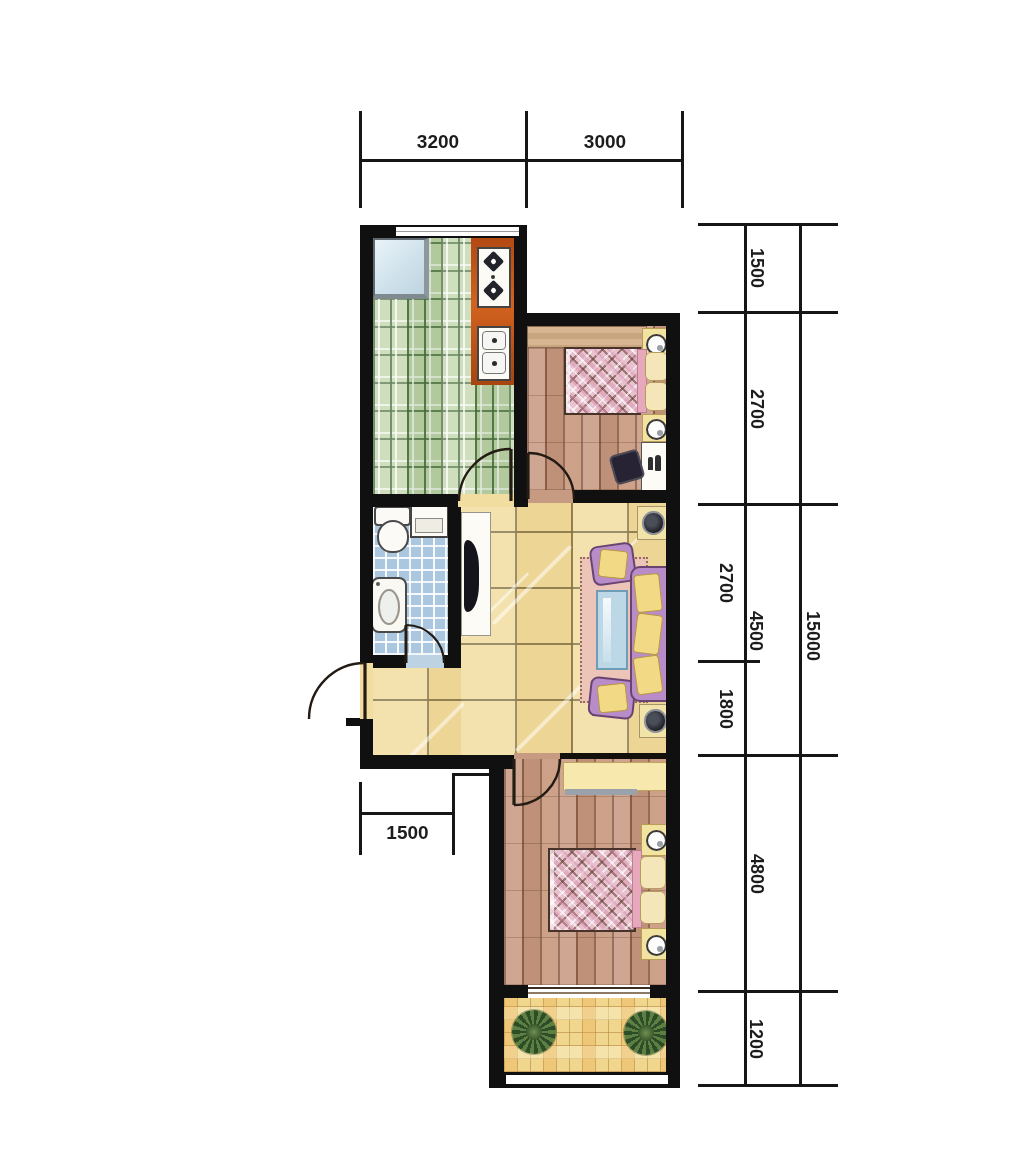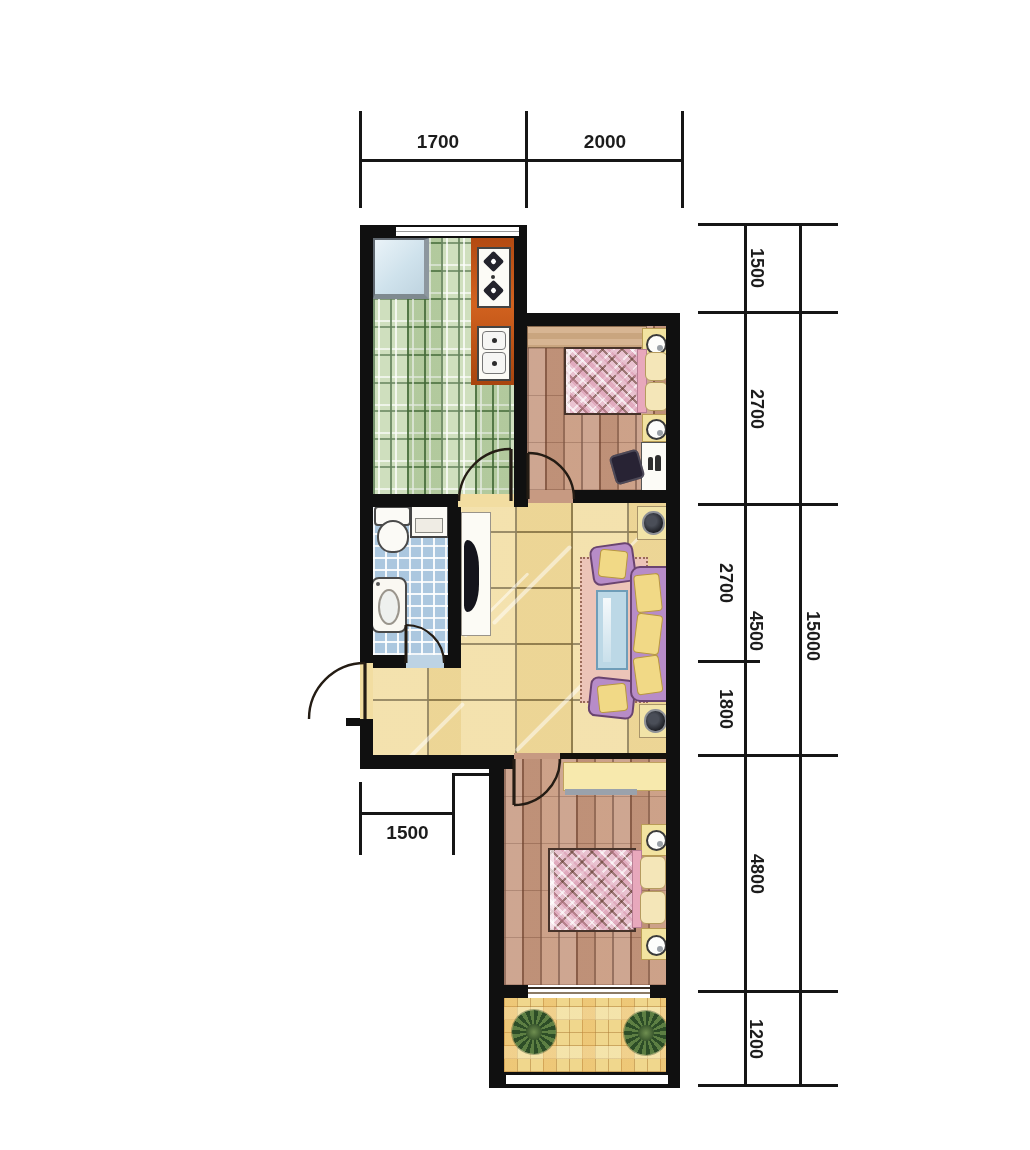--- a/index.html
+++ b/index.html
@@ -241,22 +241,22 @@
     <line x1="528" y1="453" x2="528" y2="499" stroke="#241c14" stroke-width="3.2"></line>
 
     <path d="M 514 805 A 46 46 0 0 0 560 759" fill="none" stroke="#241c14" stroke-width="2.4"></path>
     <line x1="514" y1="759" x2="514" y2="805" stroke="#241c14" stroke-width="3.2"></line>
   </svg>
 
   <div class="abs dim-line dimz" style="left:360px;top:159px;width:323px;height:3px;"></div>
   <div class="abs dim-line dimz" style="left:359px;top:111px;width:3px;height:97px;"></div>
   <div class="abs dim-line dimz" style="left:525px;top:111px;width:3px;height:97px;"></div>
   <div class="abs dim-line dimz" style="left:681px;top:111px;width:3px;height:97px;"></div>
-  <div class="abs dim-label dimz" style="left:398px;top:131px;width:80px;">1700</div>
-  <div class="abs dim-label dimz" style="left:565px;top:131px;width:80px;">2000</div>
+  <div class="abs dim-label dimz" style="left:398px;top:131px;width:80px;">3200</div>
+  <div class="abs dim-label dimz" style="left:565px;top:131px;width:80px;">3000</div>
 
   <div class="abs dim-line dimz" style="left:744px;top:224px;width:3px;height:862px;"></div>
   <div class="abs dim-line dimz" style="left:799px;top:224px;width:3px;height:862px;"></div>
   <div class="abs dim-line dimz" style="left:698px;top:223px;width:140px;height:3px;"></div>
   <div class="abs dim-line dimz" style="left:698px;top:311px;width:140px;height:3px;"></div>
   <div class="abs dim-line dimz" style="left:698px;top:503px;width:140px;height:3px;"></div>
   <div class="abs dim-line dimz" style="left:698px;top:660px;width:62px;height:3px;"></div>
   <div class="abs dim-line dimz" style="left:698px;top:754px;width:140px;height:3px;"></div>
   <div class="abs dim-line dimz" style="left:698px;top:990px;width:140px;height:3px;"></div>
   <div class="abs dim-line dimz" style="left:698px;top:1084px;width:140px;height:3px;"></div>

